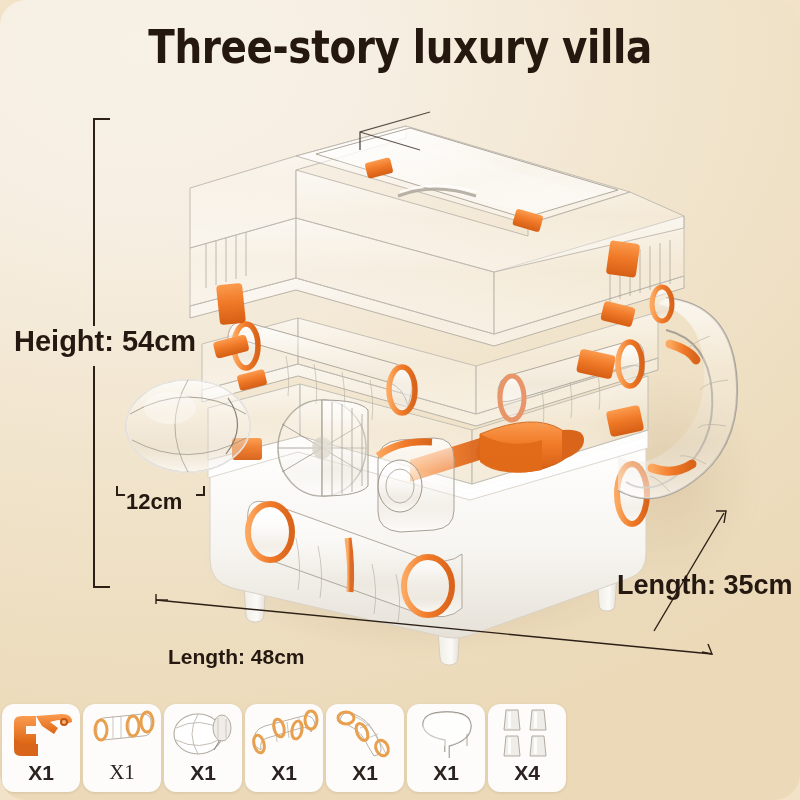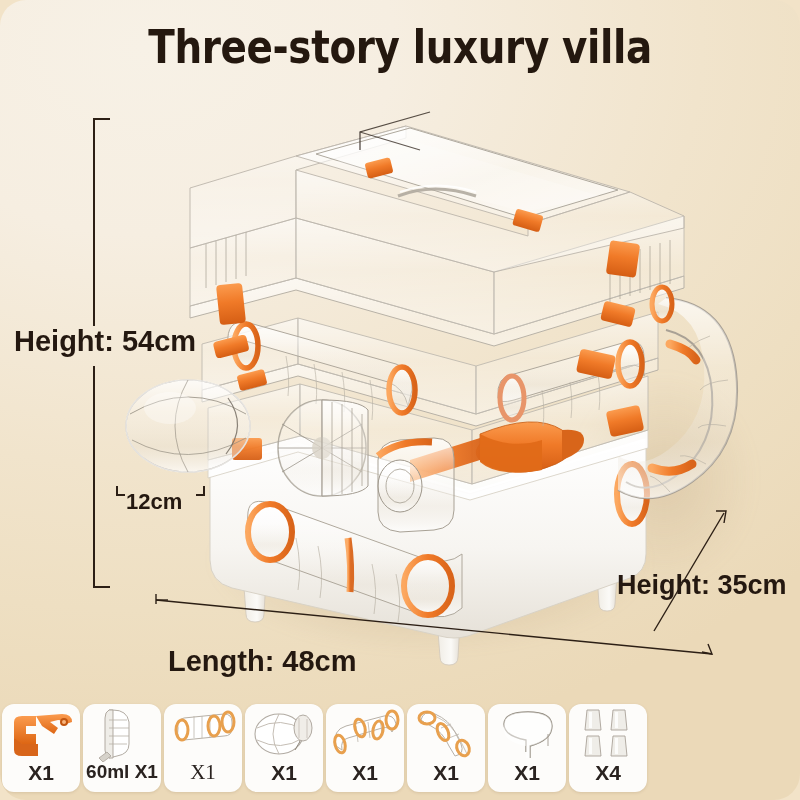--- a/index.html
+++ b/index.html
@@ -29,21 +29,21 @@
     color:#24180F;letter-spacing:-.4px;
     font-family:"DejaVu Sans Condensed","Liberation Sans Narrow","Liberation Sans",sans-serif;
     transform:scaleX(.92);transform-origin:50% 50%;
     white-space:nowrap;
   }
 
   
   .dim-label{position:absolute;font-weight:700;color:#241810;white-space:nowrap;}
   .dim-h{left:14px;top:325px;font-size:29px;}
   .dim-w{left:617px;top:570px;font-size:27px;}
-  .dim-l{left:168px;top:645px;font-size:29px;}
+  .dim-l{left:168px;top:645px;font-size:21px;}
   .dim-12{left:126px;top:480px;font-size:22px;font-weight:700;margin-top:9px;}
 
   .vline{position:absolute;left:93px;width:1.6px;background:#2C1F15;}
   .vline.a{top:118px;height:208px;}
   .vline.b{top:366px;height:222px;}
   .cap{position:absolute;height:1.6px;background:#2C1F15;width:17px;}
   .cap.top{left:93px;top:118px;}
   .cap.bot{left:93px;top:586px;}
 
   .b12{position:absolute;height:1.5px;background:#2C1F15;}
@@ -342,21 +342,21 @@
     <path d="M4,2 L4,12" stroke="#2C1F15" stroke-width="1.4"></path>
     <path d="M4,8 L16,8" stroke="#2C1F15" stroke-width="1.4"></path>
     <path d="M556,52 L560,62 L550,60" stroke="#2C1F15" stroke-width="1.4" fill="none"></path>
   </svg>
   <div class="dim-label dim-l">Length: 48cm</div>
 
   <svg class="width-line" viewBox="0 0 86 130">
     <path d="M6,126 L76,8" stroke="#2C1F15" stroke-width="1.4" fill="none"></path>
     <path d="M68,6 L78,6 L76,18" stroke="#2C1F15" stroke-width="1.4" fill="none"></path>
   </svg>
-  <div class="dim-label dim-w">Height: 35cm</div>
+  <div class="dim-label dim-w">Length: 35cm</div>
 
   <div class="strip">
     <div class="tiles">
 
       <div class="tile">
         <div class="art">
           <svg width="78" height="58" viewBox="0 0 78 58">
             <defs>
                 <linearGradient id="o1" x1="0" y1="0" x2="0" y2="1">
               <stop offset="0%" stop-color="#FB9B4E"></stop>
@@ -366,36 +366,20 @@
             <path d="M12,18 q0,-6 8,-6 l14,0 l0,10 l-10,0 l0,8 l10,0 l0,10 l-14,0 q-8,0 -8,-6 z" fill="url(#o1)"></path>
             <path d="M12,34 l0,12 q0,6 8,6 l16,0 l0,-12 l-16,0 z" fill="#D8651A"></path>
             <path d="M34,12 l26,-2 q10,0 10,8 l-6,2 q-2,-4 -8,-4 l-8,2 l8,6 l-4,6 l-12,-8 z" fill="url(#o1)"></path>
             <circle cx="62" cy="18" r="4" fill="#C2550F"></circle>
             <circle cx="62" cy="18" r="2" fill="#F7B47C"></circle>
           </svg>
         </div>
         <div class="qty big">X1</div>
       </div>
 
-      <div class="tile">
-        <div class="art">
-          <svg width="78" height="58" viewBox="0 0 78 58">
-            <path d="M30,6 q14,0 16,12 l0,22 q0,10 -12,12 l-8,2 l0,-48 z" fill="#ffffff" stroke="#A9A299" stroke-width="1" opacity=".9"></path>
-            <path d="M26,6 l4,0 l0,48 l-4,0 q-4,-2 -4,-8 l0,-32 q0,-6 4,-8 z" fill="#EFEDE8" stroke="#A9A299" stroke-width=".9"></path>
-            <g stroke="#B8B1A7" stroke-width=".8" fill="none">
-              <path d="M26,16 l18,0"></path>
-                <path d="M26,24 l20,0"></path>
-                <path d="M26,32 l20,0"></path>
-                <path d="M26,40 l18,0"></path>
-            </g>
-            <path d="M24,48 l-8,6 l4,4 l8,-6 z" fill="#D6D2CA" stroke="#A9A299" stroke-width=".8"></path>
-          </svg>
-        </div>
-        <div class="qty med">60ml X1</div>
-      </div>
 
       <div class="tile">
         <div class="art">
           <svg width="78" height="58" viewBox="0 0 78 58">
             <path d="M14,24 q-2,-8 6,-10 l40,-4 q8,0 8,8 l0,6 q0,8 -8,8 l-40,4 q-8,0 -6,-12 z" fill="#ffffff" stroke="#B0A99F" stroke-width="1" opacity=".92"></path>
             <g stroke="#BDB6AC" stroke-width=".8" fill="none">
               <path d="M30,12 l0,22"></path>
                 <path d="M38,12 l0,22"></path>
                 <path d="M46,12 l0,22"></path>
             </g>

